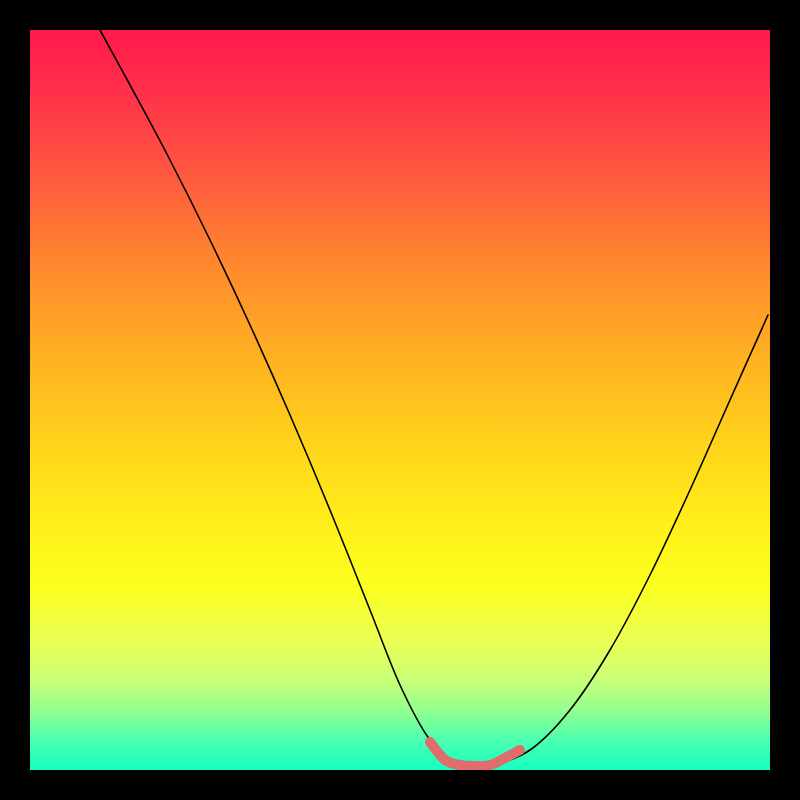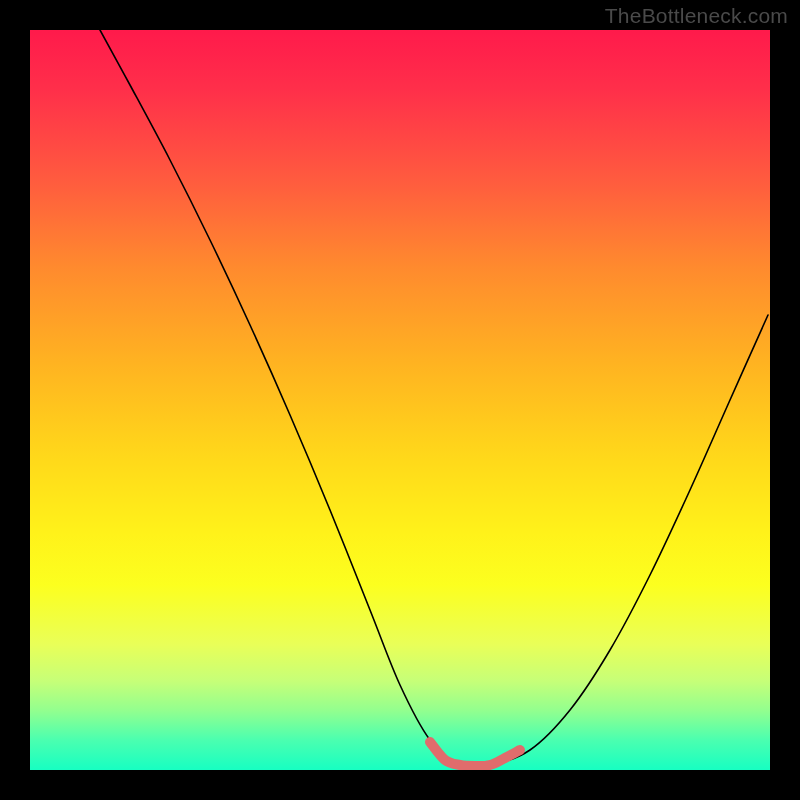--- a/index.html
+++ b/index.html
@@ -65,21 +65,20 @@
     left: 0;
     top: 0;
     width: 100%;
     height: 100%;
   }
 </style>
 </head>
 <body>
 
 <div class="frame">
-  <div class="watermark">TheBottleneck.com</div>
 
   <div class="plot-area">
     <div class="gradient"></div>
     <svg class="curves" viewBox="0 0 740 740" preserveAspectRatio="none">
       <path id="main-curve" fill="none" stroke="#000" stroke-width="1.6" stroke-linecap="round" stroke-linejoin="round" d="M 70 0 C 75.00 9.17, 88.33 33.33, 100.00 55.00 C 111.67 76.67, 126.67 104.17, 140.00 130.00 C 153.33 155.83, 166.67 182.50, 180.00 210.00 C 193.33 237.50, 206.67 265.83, 220.00 295.00 C 233.33 324.17, 246.67 354.17, 260.00 385.00 C 273.33 415.83, 286.67 447.50, 300.00 480.00 C 313.33 512.50, 328.33 550.83, 340.00 580.00 C 351.67 609.17, 360.00 633.33, 370.00 655.00 C 380.00 676.67, 390.00 696.67, 400.00 710.00 C 410.00 723.33, 420.00 730.83, 430.00 735.00 C 440.00 739.17, 448.33 737.50, 460.00 735.00 C 471.67 732.50, 486.67 729.17, 500.00 720.00 C 513.33 710.83, 526.67 696.67, 540.00 680.00 C 553.33 663.33, 566.67 642.50, 580.00 620.00 C 593.33 597.50, 606.67 571.67, 620.00 545.00 C 633.33 518.33, 646.67 489.17, 660.00 460.00 C 673.33 430.83, 687.00 399.17, 700.00 370.00 C 713.00 340.83, 731.67 299.17, 738.00 285.00"></path>
       <path id="highlight-curve" fill="none" stroke="#e06c6c" stroke-width="10" stroke-linecap="round" stroke-linejoin="round" d="M 400 712 C 402.50 715.00, 410.00 726.17, 415.00 730.00 C 420.00 733.83, 425.00 734.00, 430.00 735.00 C 435.00 736.00, 440.00 736.00, 445.00 736.00 C 450.00 736.00, 455.00 736.33, 460.00 735.00 C 465.00 733.67, 470.00 730.50, 475.00 728.00 C 480.00 725.50, 487.50 721.33, 490.00 720.00"></path>
     </svg>
   </div>
 </div>
 

